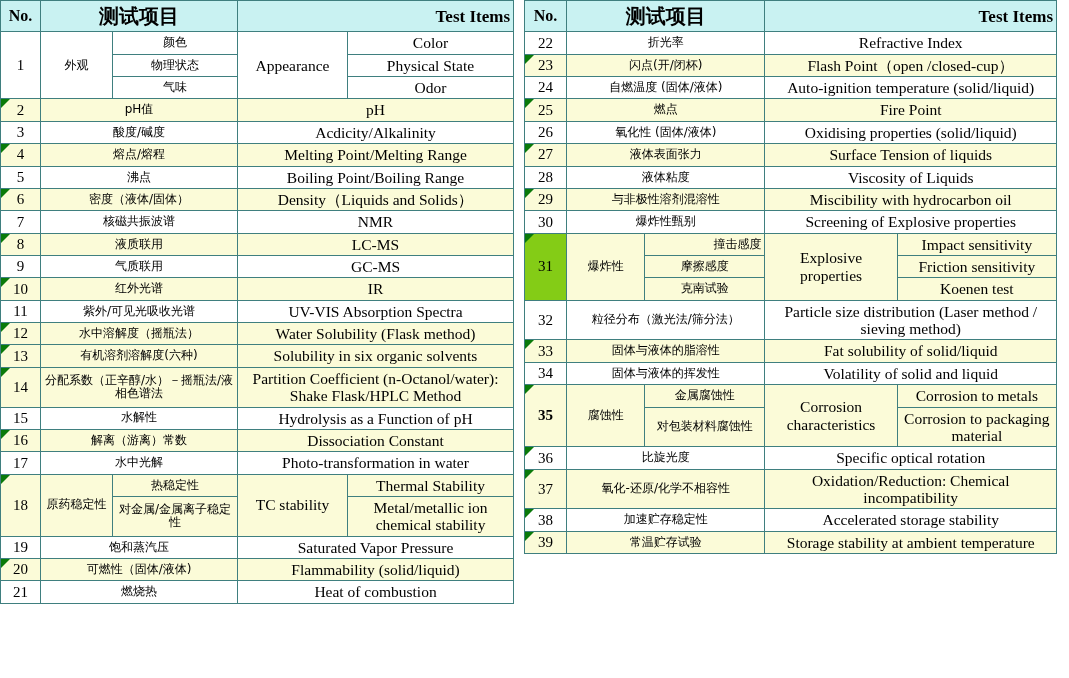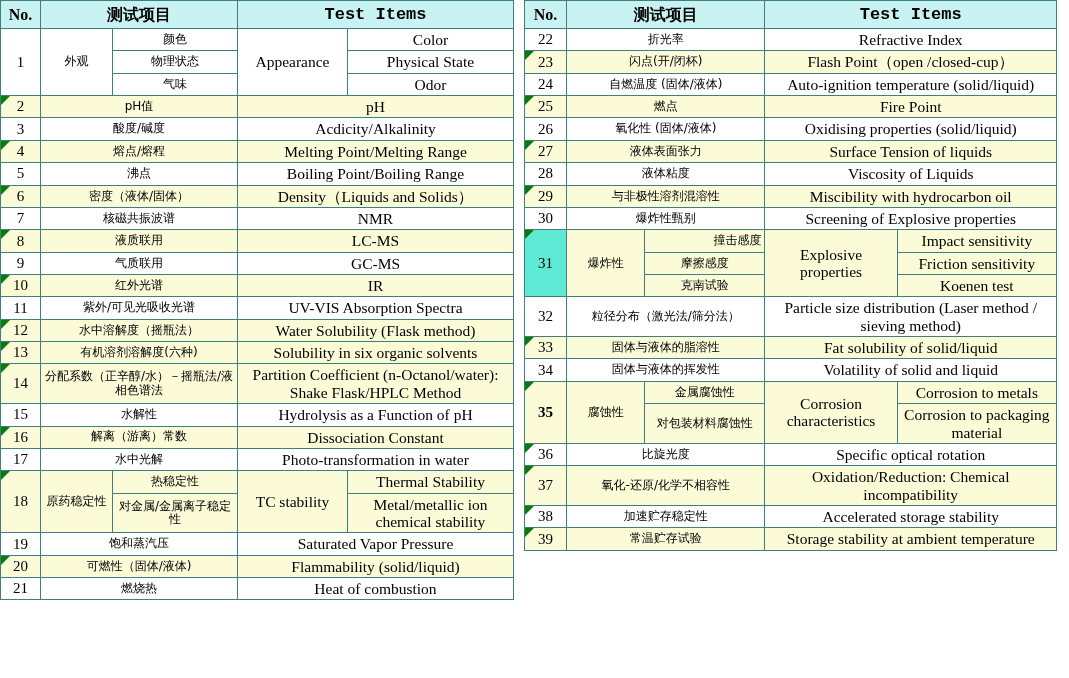--- a/index.html
+++ b/index.html
@@ -44,22 +44,22 @@
   td.mark{position:relative;}
   td.mark::before{
     content:"";
     position:absolute;
     left:0;top:0;
     border-top:9px solid #0a7a0a;
     border-right:9px solid transparent;
   }
   .cn{font-family:"DejaVu Sans", sans-serif;font-size:12px;}
   .en{font-family:"Liberation Serif", serif;font-size:15.5px;}
-  .hdr-cn{font-family:"DejaVu Sans", sans-serif;font-size:16px;font-weight:bold;}
-  .hdr-en{font-family:Liberation Mono, monospace;font-size:17px;font-weight:bold;}
+  .hdr-cn{font-family:"DejaVu Sans", sans-serif;font-size:20px;font-weight:bold;}
+  .hdr-en{font-family:Liberation Serif, serif;font-size:17px;font-weight:bold;text-align:right;}
   
   .tbl-left{width:513px;}
   .tbl-left col.c-no{width:40px;}
   .tbl-left col.c-cn1{width:72px;}
   .tbl-left col.c-cn2{width:125px;}
   .tbl-left col.c-en1{width:110px;}
   .tbl-left col.c-en2{width:166px;}
   
   .tbl-right{width:533px;}
   .tbl-right col.c-no{width:42px;}
@@ -271,21 +271,21 @@
             <td class="mark">29</td>
             <td colspan="2" class="cn">与非极性溶剂混溶性</td>
             <td colspan="2" class="en">Miscibility with hydrocarbon oil</td>
           </tr>
           <tr>
             <td>30</td>
             <td colspan="2" class="cn">爆炸性甄别</td>
             <td colspan="2" class="en">Screening of Explosive properties</td>
           </tr>
           <tr class="hl">
-            <td rowspan="3" class="mark" style="background: #5eead4;">31</td>
+            <td rowspan="3" class="mark" style="background: #84cc16;">31</td>
             <td rowspan="3" class="cn" style="background: rgb(251, 251, 216);">爆炸性</td>
             <td class="cn" style="background: rgb(251, 251, 216); text-align: right;">撞击感度</td>
             <td rowspan="3" class="en" style="background: rgb(251, 251, 216);">Explosive properties</td>
             <td class="en" style="background: rgb(251, 251, 216);">Impact sensitivity</td>
           </tr>
           <tr class="hl">
             <td class="cn" style="background: rgb(251, 251, 216);">摩擦感度</td>
             <td class="en" style="background: rgb(251, 251, 216);">Friction sensitivity</td>
           </tr>
           <tr class="hl">

